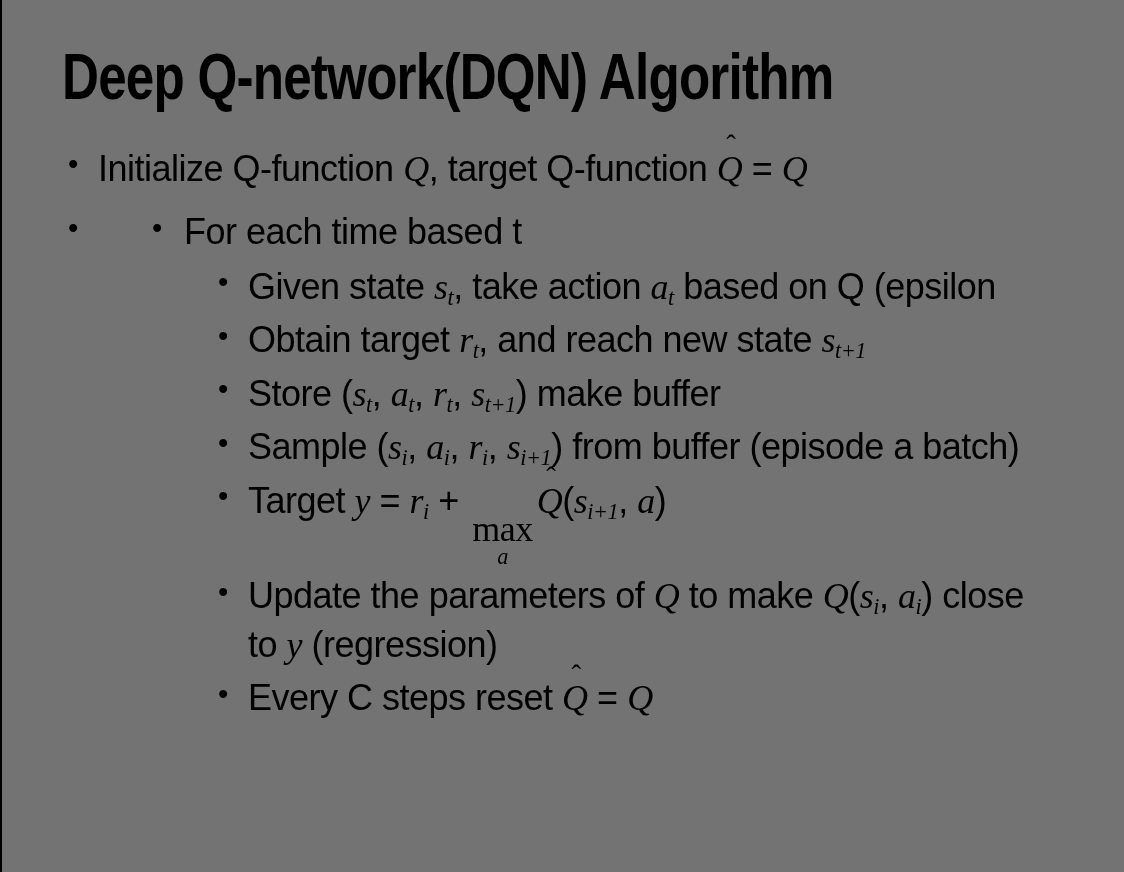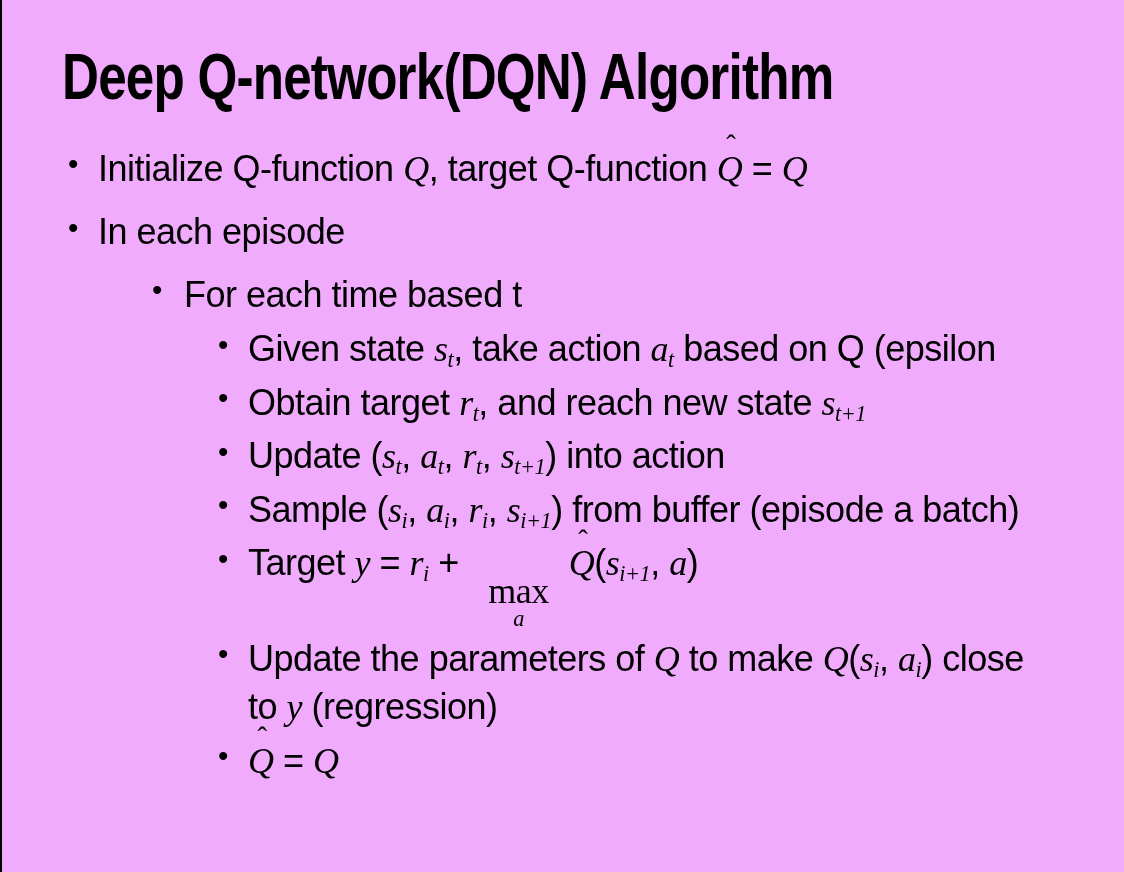--- a/index.html
+++ b/index.html
@@ -1,19 +1,19 @@
 <!DOCTYPE html>
 <html><head>
 <meta charset="utf-8">
 <style>
   html,body{margin:0;padding:0;background:#fff;}
   .slide{
     position:relative;
     width:1124px;height:872px;
-    background:#f0abfc;
+    background:#737373;
     border-left:2px solid #000;
     box-sizing:border-box;
     overflow:hidden;
     font-family:"Liberation Sans",sans-serif;
     color:#000;
   }
   .title{
     margin:44px 0 0 60px;
     font-size:64px;
     font-weight:bold;
@@ -56,38 +56,38 @@
   }
   .mhat .hat{
     position:absolute;top:-0.50em;left:55%;
     transform:translateX(-50%);
     font-style:normal;font-size:0.8em;line-height:1;
   }
   .munder{
     display:inline-flex;flex-direction:column;align-items:center;
     vertical-align:-0.78em;line-height:0.95;
     font-family:"Liberation Serif",serif;
-    margin:0 20px;
+    margin:0 4px;
   }
   .munder .mtop{font-style:normal;}
   .munder .mund{font-style:italic;font-size:0.62em;}
 </style>
 </head>
 <body>
 
 <div class="slide">
   <h1 class="title">Deep Q-network(DQN) Algorithm</h1>
   <div class="bullets">
       <div class="row lvl1"><span class="marker">•</span><span>Initialize Q-function </span><span class="mv">Q</span><span>, target Q-function </span><span class="mhat"><span class="hat">ˆ</span><span>Q</span></span><span> = </span><span class="mv">Q</span></div>
-      <div class="row lvl1"><span class="marker">•</span><span>In each episode</span></div>
+      <div class="row lvl1"><span class="marker">•</span></div>
       <div class="row lvl2"><span class="marker">•</span><span>For each time based t</span></div>
       <div class="row lvl3"><span class="marker">•</span><span>Given state </span><span class="mv">s</span><sub class="ms">t</sub><span>, take action </span><span class="mv">a</span><sub class="ms">t</sub><span> based on Q (epsilon</span><br></div>
       <div class="row lvl3"><span class="marker">•</span><span>Obtain target </span><span class="mv">r</span><sub class="ms">t</sub><span>, and reach new state </span><span class="mv">s</span><sub class="ms">t+1</sub></div>
-      <div class="row lvl3"><span class="marker">•</span><span>Update (</span><span class="mv">s</span><sub class="ms">t</sub><span>, </span><span class="mv">a</span><sub class="ms">t</sub><span>, </span><span class="mv">r</span><sub class="ms">t</sub><span>, </span><span class="mv">s</span><sub class="ms">t+1</sub><span>) into action</span></div>
+      <div class="row lvl3"><span class="marker">•</span><span>Store (</span><span class="mv">s</span><sub class="ms">t</sub><span>, </span><span class="mv">a</span><sub class="ms">t</sub><span>, </span><span class="mv">r</span><sub class="ms">t</sub><span>, </span><span class="mv">s</span><sub class="ms">t+1</sub><span>) make buffer</span></div>
       <div class="row lvl3"><span class="marker">•</span><span>Sample (</span><span class="mv">s</span><sub class="ms">i</sub><span>, </span><span class="mv">a</span><sub class="ms">i</sub><span>, </span><span class="mv">r</span><sub class="ms">i</sub><span>, </span><span class="mv">s</span><sub class="ms">i+1</sub><span>) from buffer (episode a batch)</span></div>
       <div class="row lvl3"><span class="marker">•</span><span>Target </span><span class="mv">y</span><span> = </span><span class="mv">r</span><sub class="ms">i</sub><span> + </span><span class="munder">
           <span class="mtop">max</span>
           <span class="mund">a</span>
         </span><span class="mhat"><span class="hat">ˆ</span><span>Q</span></span><span>(</span><span class="mv">s</span><sub class="ms">i+1</sub><span>, </span><span class="mv">a</span><span>)</span></div>
       <div class="row lvl3"><span class="marker">•</span><span>Update the parameters of </span><span class="mv">Q</span><span> to make </span><span class="mv">Q</span><span>(</span><span class="mv">s</span><sub class="ms">i</sub><span>, </span><span class="mv">a</span><sub class="ms">i</sub><span>) close</span><br><span>to </span><span class="mv">y</span><span> (regression)</span></div>
-      <div class="row lvl3"><span class="marker">•</span><span class="mhat"><span class="hat">ˆ</span><span>Q</span></span><span> = </span><span class="mv">Q</span></div>
+      <div class="row lvl3"><span class="marker">•</span><span>Every C steps reset </span><span class="mhat"><span class="hat">ˆ</span><span>Q</span></span><span> = </span><span class="mv">Q</span></div>
     </div>
 </div>
 
 </body></html>

